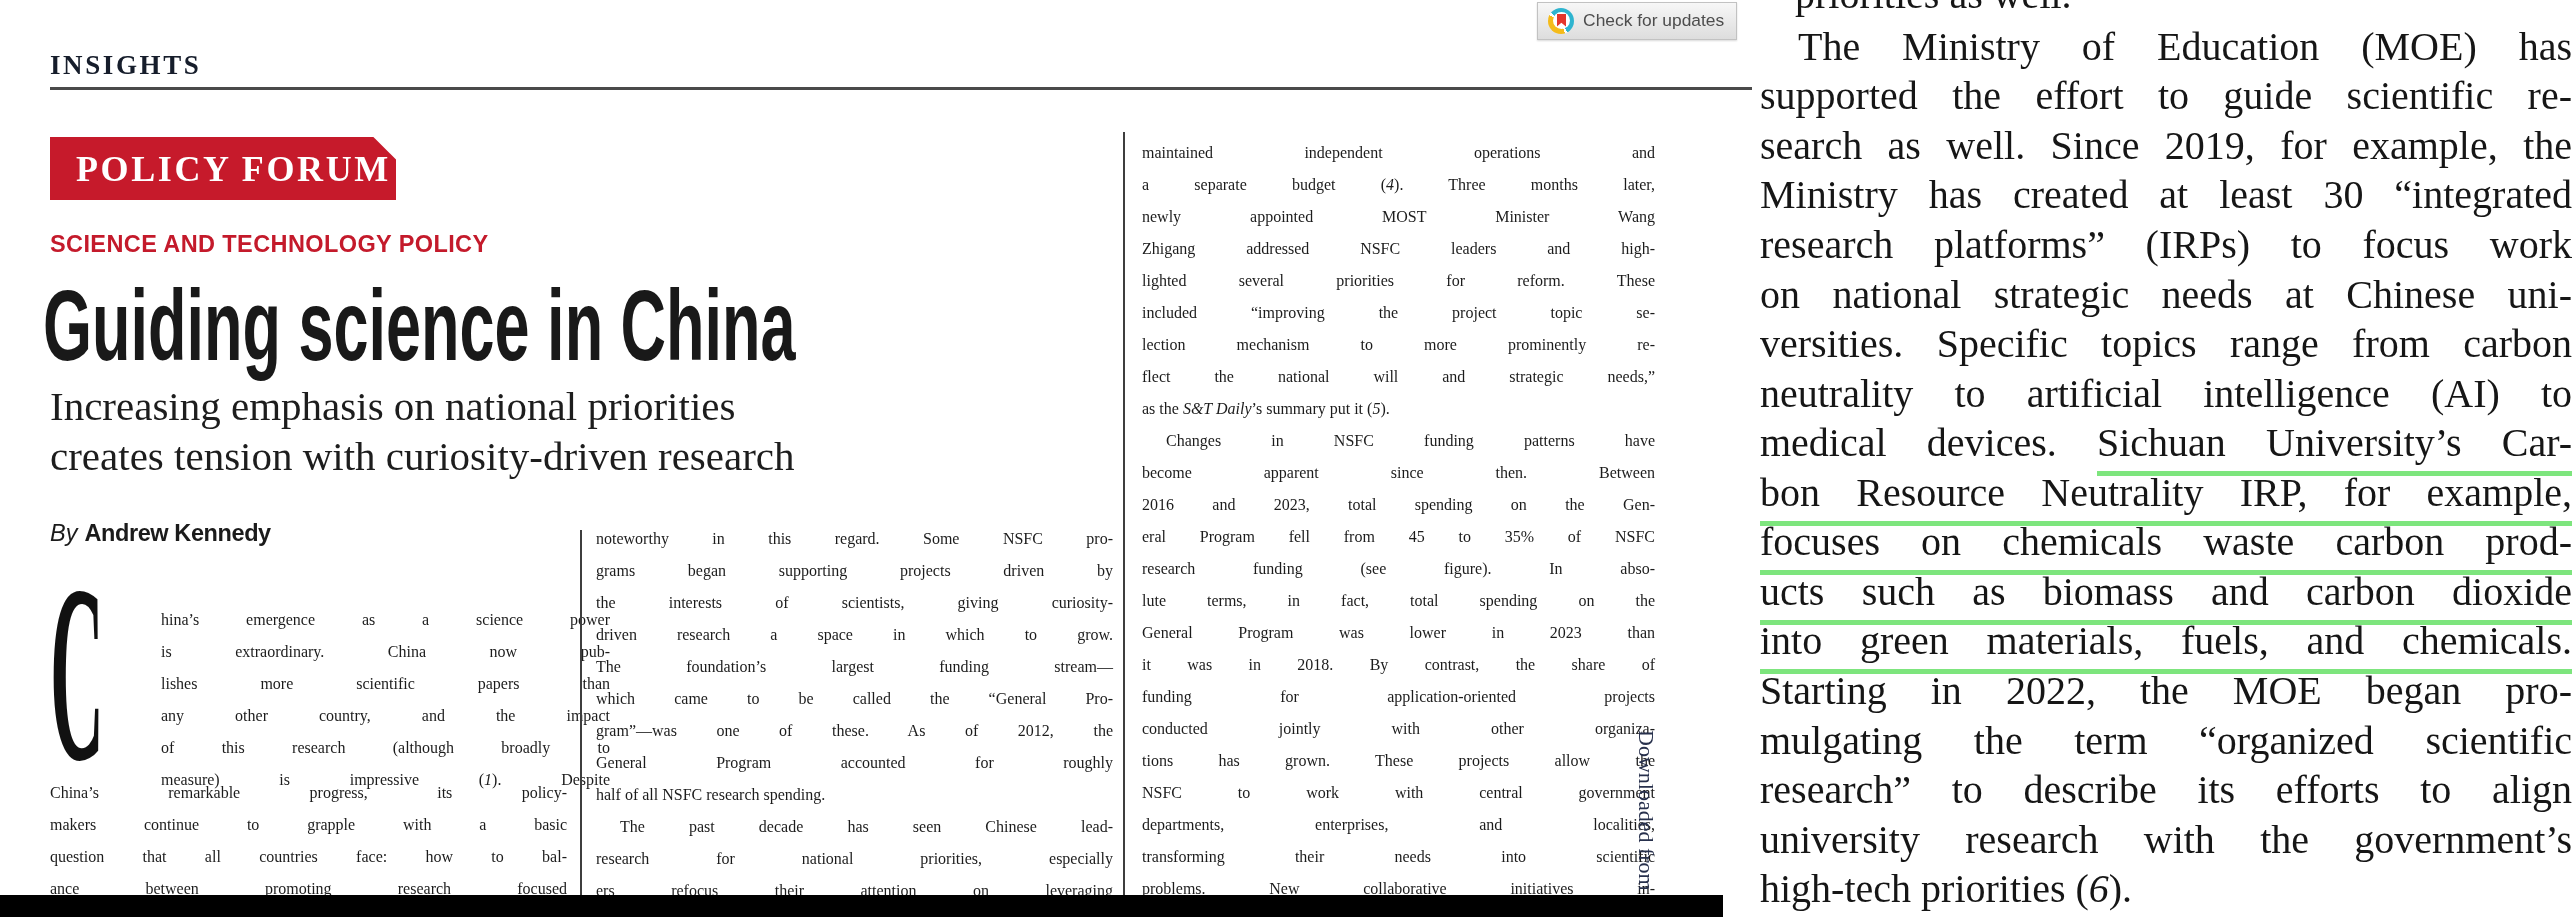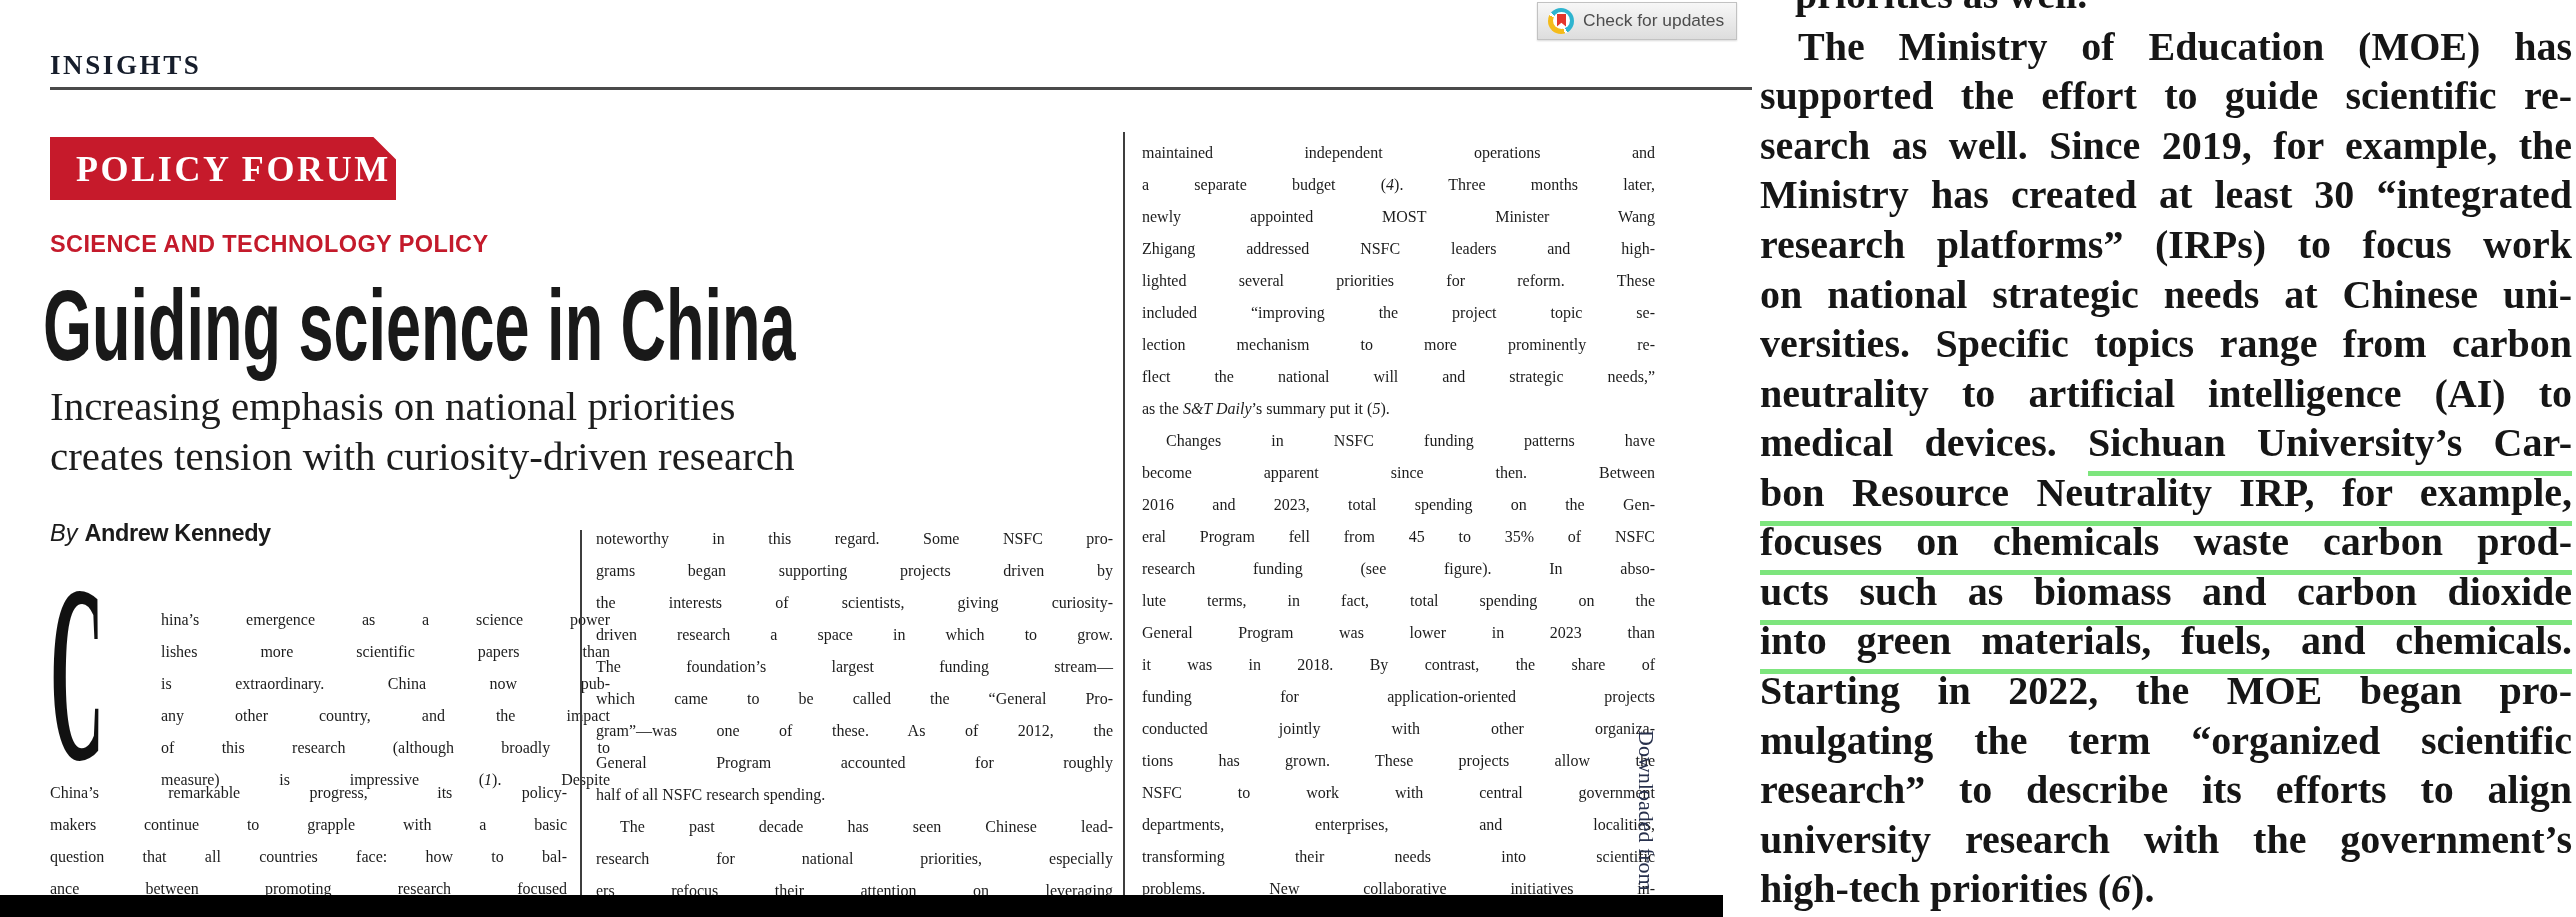--- a/index.html
+++ b/index.html
@@ -63,21 +63,21 @@
   #div-b{left:1123px;top:132px;height:763px;}
 
   
   #watermark{position:absolute;left:1659px;top:730px;font-family:"Liberation Serif",serif;
     font-size:22px;color:#27304c;white-space:nowrap;transform:rotate(90deg);transform-origin:left top;}
 
   
   #blackbar{position:absolute;left:0;top:895px;width:1723px;height:22px;background:#000;z-index:5;}
 
   
-  #rp{position:absolute;left:1760px;top:0;width:812px;height:917px;overflow:hidden;font-size:40px;font-weight:bold;}
+  #rp{position:absolute;left:1760px;top:0;width:812px;height:917px;overflow:hidden;font-size:40px;}
   #rp .ln{position:absolute;left:0;right:0;height:50px;line-height:50px;text-align:justify;
     text-align-last:justify;white-space:nowrap;color:#161616;}
   #rp .ln.nj{text-align-last:left;}
   #rp .ln.ind{padding-left:38px;}
   #rp .clip{position:absolute;left:35px;right:0;height:50px;line-height:50px;text-align:left;
     text-align-last:left;white-space:nowrap;color:#161616;}
   .uline{border-bottom:5.2px solid var(--green);padding-bottom:6px;}
   i{font-style:italic;}
 </style>
 </head>
@@ -109,22 +109,22 @@
     <div>creates tension with curiosity-driven research</div>
   </div>
 
   <div id="byline">
     <span class="by">By</span><span class="name">Andrew Kennedy</span>
   </div>
 
   <div id="dropcap">C</div>
   <div id="col1-indent" class="col">
       <div class="ln">hina’s emergence as a science power</div>
+      <div class="ln">is extraordinary. China now pub-</div>
       <div class="ln">lishes more scientific papers than</div>
-      <div class="ln">is extraordinary. China now pub-</div>
       <div class="ln">any other country, and the impact</div>
       <div class="ln">of this research (although broadly to</div>
       <div class="ln">measure) is impressive (<i>1</i>). Despite</div>
     </div>
   <div id="col1-full" class="col">
       <div class="ln">China’s remarkable progress, its policy-</div>
       <div class="ln">makers continue to grapple with a basic</div>
       <div class="ln">question that all countries face: how to bal-</div>
       <div class="ln">ance between promoting research focused</div>
     </div>

